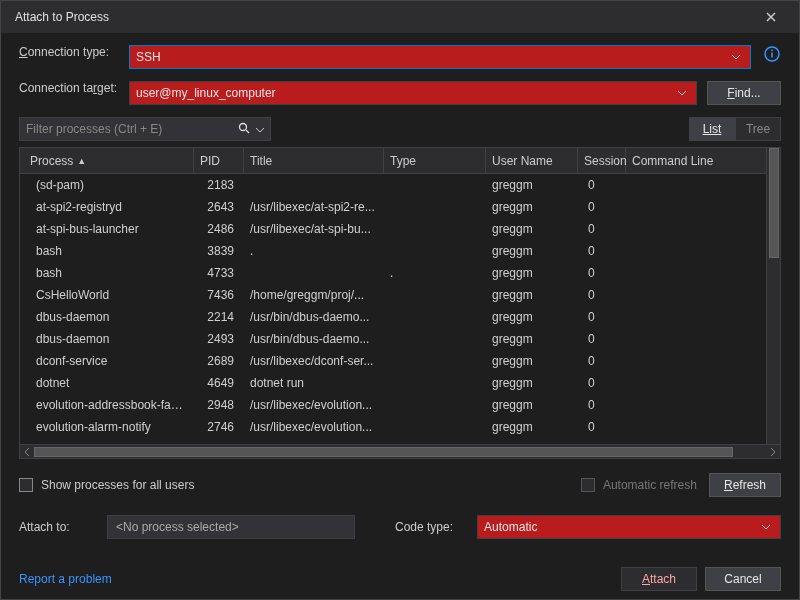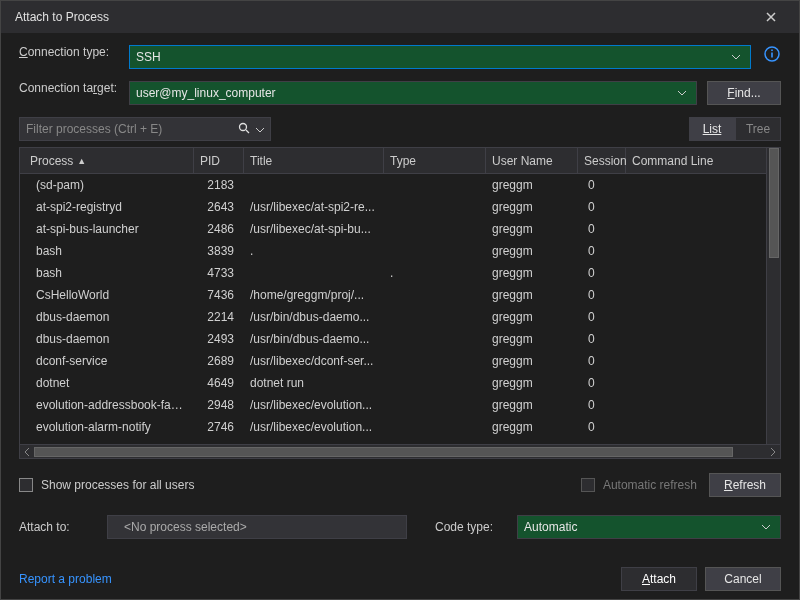--- a/index.html
+++ b/index.html
@@ -29,21 +29,21 @@
   }
   .titlebar .close svg { width:10px; height:10px; stroke:#ccc; stroke-width:1.5; }
   .content { padding: 12px 18px 0 18px; }
   .row { display: flex; margin-bottom: 12px; }
   .label {
     width: 110px; color: #cccccc; font-size: 12px;
   }
   .underline-letter { text-decoration: underline; }
   .combo {
     flex: 1;
-    background: #14532d;
+    background: #b91c1c;
     border: 1px solid #3f3f46;
     height: 24px;
     display: flex;
     align-items: center;
     padding: 0 6px;
     color: #e6e6e6;
     position: relative;
     justify-content: space-between;
   }
   .combo-focus { border-color: #007acc; }
@@ -199,33 +199,33 @@
     height: 24px;
     padding: 0 14px;
     background: #3f3f46;
     border: 1px solid #555;
     color: #e6e6e6;
     display: flex;
     align-items: center;
     justify-content: center;
     cursor: pointer;
   }
-  .btn.disabled { color: #ffffff; background:#2d2d30; border-color:#3f3f46; cursor:default;}
+  .btn.disabled { color: #fca5a5; background:#2d2d30; border-color:#3f3f46; cursor:default;}
   .attach-row { display:flex; align-items:center; margin-top:18px; gap:24px;}
   .attach-label { width: 64px; color:#ccc;}
   .readonly-field {
     background:#333337;
     border:1px solid #3f3f46;
     height:24px;
     display:flex; align-items:center;
-    padding:0 16px;
+    padding:0 8px;
     color:#aaa;
-    width: 300px;
-  }
-  .codetype-label { color:#ccc; margin-left:4px;text-align:right;}
+    width: 248px;
+  }
+  .codetype-label { color:#ccc; margin-left:16px;text-align:right;}
   .codetype-combo { flex:1; }
   .bottom-row {
     display:flex; align-items:center; justify-content:space-between;
     margin-top:28px;
     padding-bottom: 14px;
   }
   .link { color:#3794ff; cursor:pointer;}
   .bottom-buttons { display:flex; gap:8px;}
   .bottom-buttons .btn { width:76px; justify-content:center; }
 </style>

